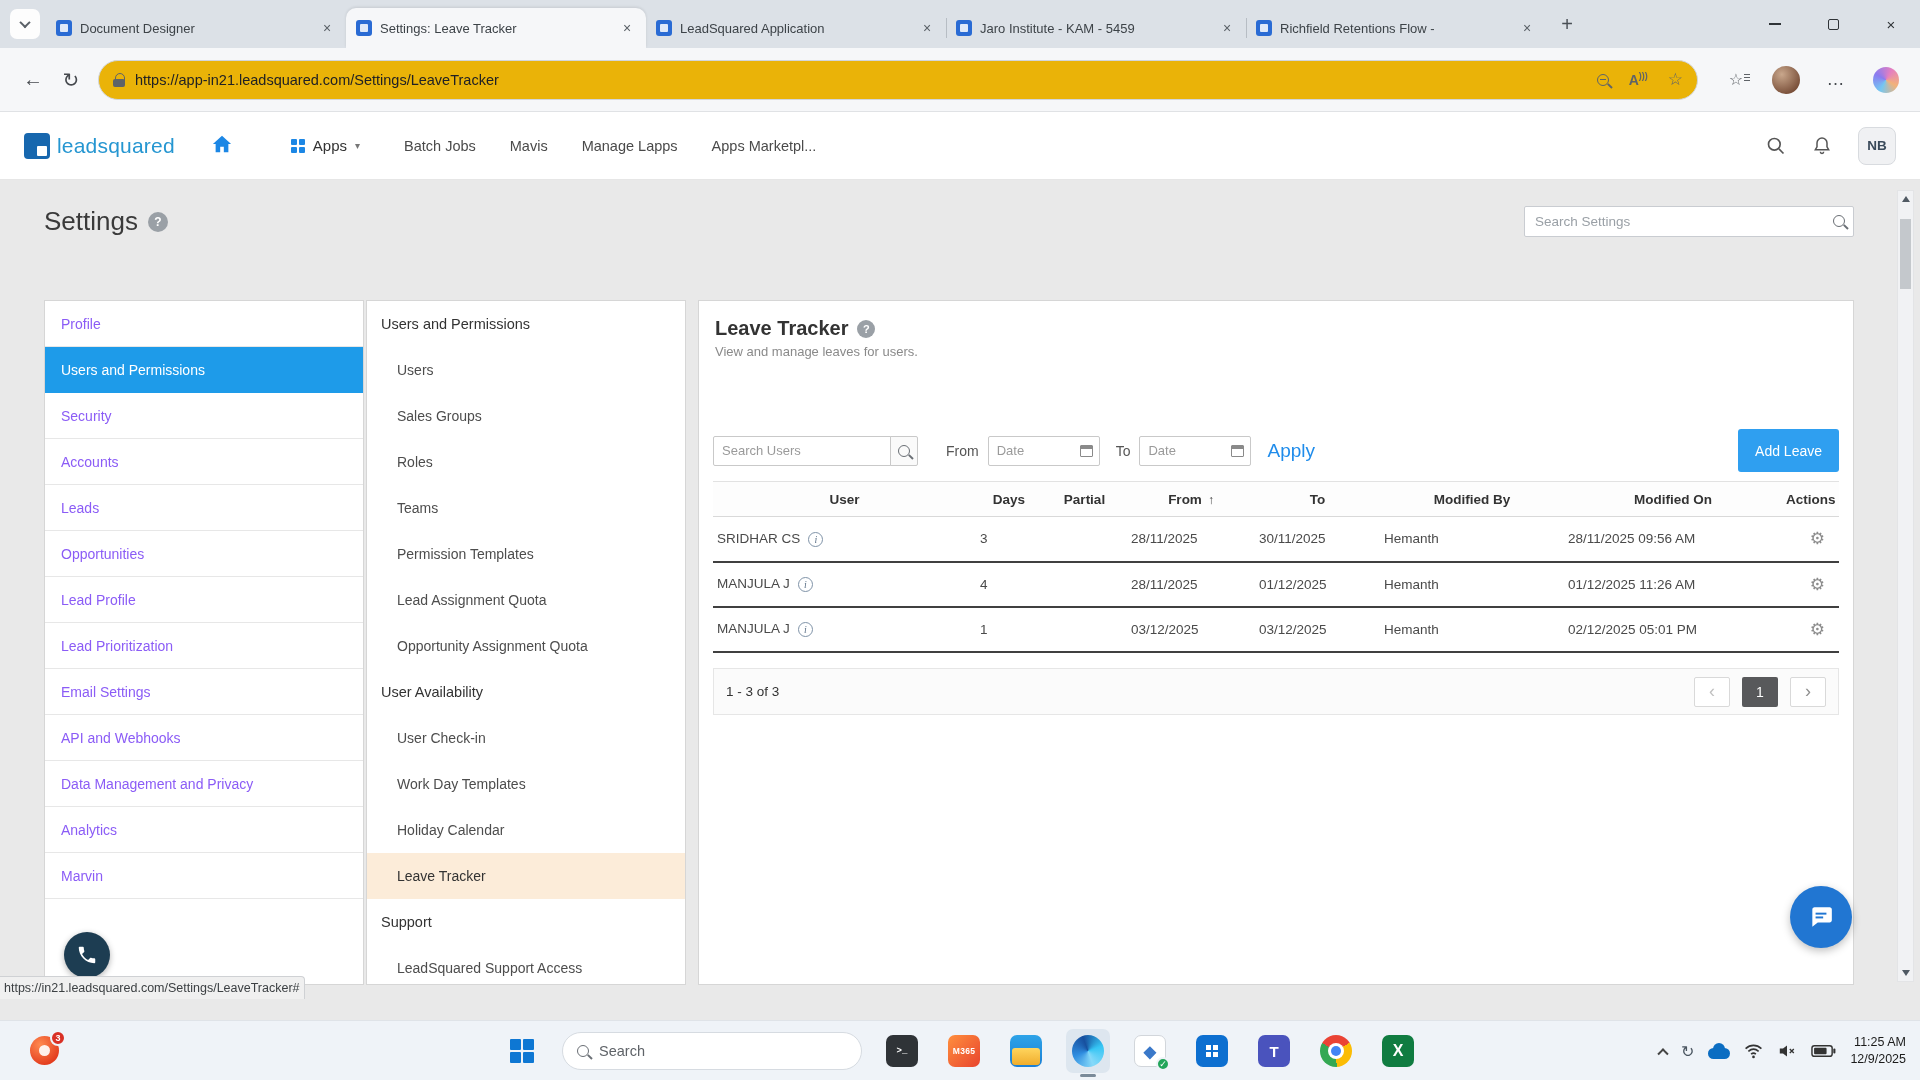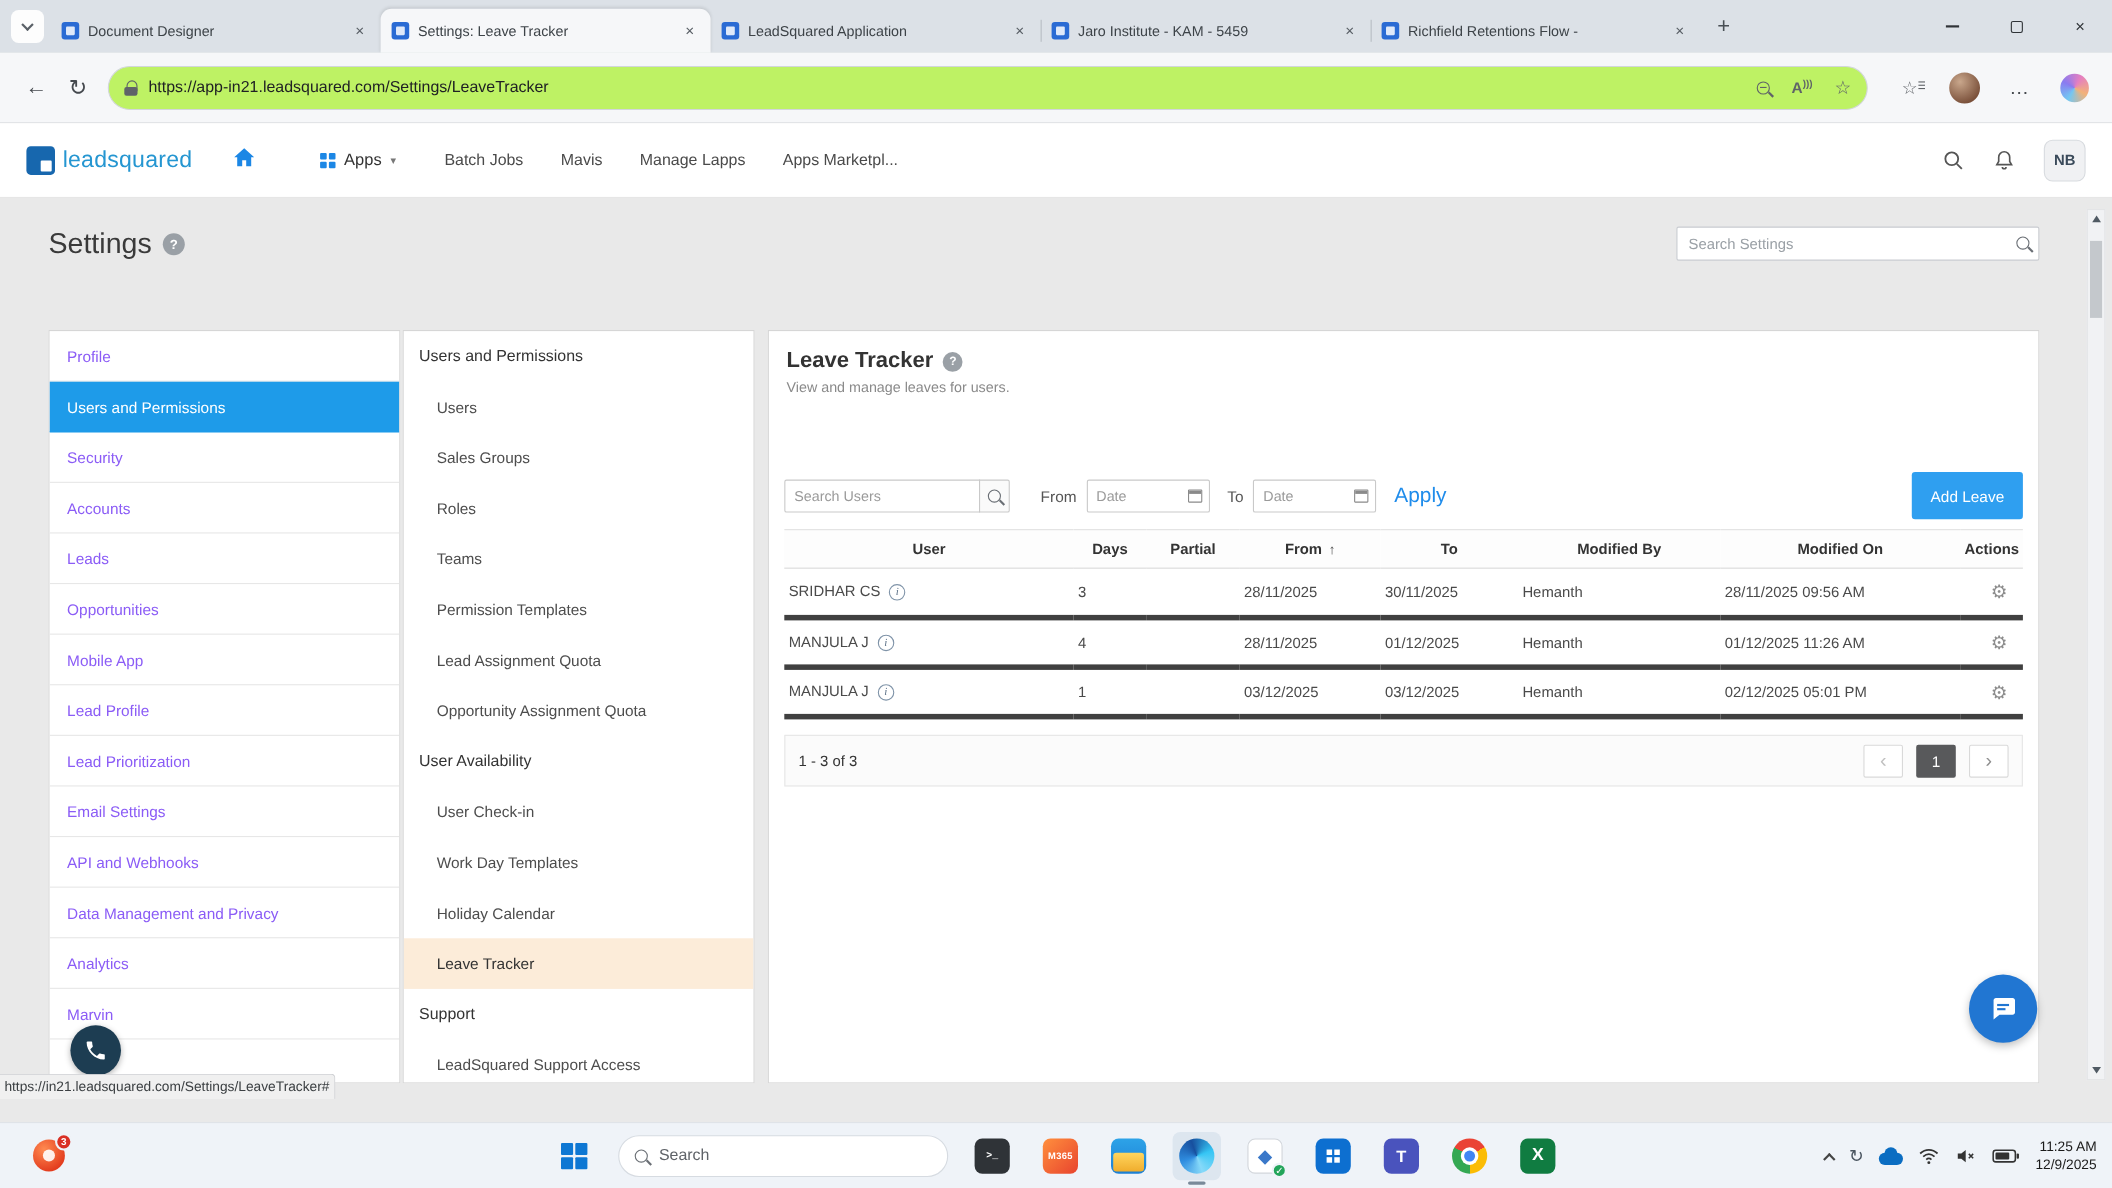--- a/index.html
+++ b/index.html
@@ -20,21 +20,21 @@
   .tab-close { width:18px; height:18px; border-radius:4px; color:#5a6067; font-size:14px; line-height:18px; text-align:center; flex:0 0 18px; }
   .newtab-btn { width:30px; height:30px; margin:0 0 9px 6px; display:flex; align-items:center; justify-content:center; color:#494f55; font-size:20px; border-radius:6px; }
   .win-controls { margin-left:auto; display:flex; height:48px; }
   .win-btn { width:58px; height:48px; display:flex; align-items:center; justify-content:center; color:#2f3337; font-size:15px; }
   .glyph-min { width:12px; height:1.5px; background:#2f3337; }
   .glyph-max { width:11px; height:11px; border:1.4px solid #2f3337; border-radius:2px; }
 
   
   .toolbar { position:absolute; top:48px; left:0; right:0; height:64px; background:#f6f7f9; border-bottom:1px solid #e0e2e5; display:flex; align-items:center; padding:0 14px; }
   .nav-btn { width:38px; height:38px; display:flex; align-items:center; justify-content:center; font-size:20px; color:#45494e; border-radius:50%; }
-  .url-pill { flex:1; height:40px; margin:0 10px 0 8px; background:#bef264; border:1px solid #d2d6db; border-radius:20px; display:flex; align-items:center; padding:0 14px; }
+  .url-pill { flex:1; height:40px; margin:0 10px 0 8px; background:#eab308; border:1px solid #d2d6db; border-radius:20px; display:flex; align-items:center; padding:0 14px; }
   .lock-ic { width:12px; height:14px; position:relative; margin-right:10px; }
   .lock-ic::before { content:''; position:absolute; top:0; left:2px; width:8px; height:8px; border:1.6px solid #5f6368; border-radius:5px 5px 0 0; }
   .lock-ic::after { content:''; position:absolute; bottom:0; left:0; width:12px; height:8px; background:#5f6368; border-radius:2px; }
   .url-text { font-size:14.5px; color:#202124; white-space:nowrap; overflow:hidden; flex:1; }
   .pill-icons { display:flex; align-items:center; gap:20px; margin-left:12px; }
   .mag { width:12px; height:12px; border:1.7px solid #5f6368; border-radius:50%; position:relative; }
   .mag::after { content:''; position:absolute; width:6px; height:1.7px; background:#5f6368; transform:rotate(45deg); right:-5px; bottom:-2px; }
   .mag.minus::before { content:''; position:absolute; width:6px; height:1.7px; background:#5f6368; top:4px; left:2px; }
   .read-aloud { font-size:14px; color:#5f6368; font-weight:bold; }
   .read-aloud small { font-size:9px; vertical-align:super; }
@@ -108,21 +108,21 @@
   .date-wrap input { width:112px; height:30px; border:1px solid #c9c9c9; border-radius:2px; padding:0 26px 0 8px; font-size:13px; font-family:inherit; color:#333; }
   .date-wrap input::placeholder { color:#9a9a9a; }
   .cal-ic { position:absolute; right:7px; top:9px; width:13px; height:12px; border:1px solid #8a8a8a; border-radius:1px; }
   .cal-ic::before { content:''; position:absolute; top:0; left:0; right:0; height:3px; background:#8a8a8a; }
   .apply-link { margin-left:16px; font-size:19px; color:#1f8ceb; }
   .add-leave { margin-left:auto; height:43px; padding:0 17px; background:#2f9ff0; color:#fff; font-size:14px; border:none; border-radius:3px; font-family:inherit; }
 
   .lv-table { position:absolute; top:180px; left:14px; right:14px; border-collapse:collapse; table-layout:fixed; width:calc(100% - 28px); }
   .lv-table th { height:35px; text-align:center; font-size:13.5px; font-weight:bold; color:#333; border-top:1px solid #e2e2e2; border-bottom:1px solid #d9d9d9; padding:0 4px; background:#fdfdfd; }
   .lv-table th.act-h { text-align:right; padding-right:10px; }
-  .lv-table td { height:45px; font-size:13.5px; color:#4a4a4a; border-bottom:5px solid #404040; padding:0 4px; white-space:nowrap; }
+  .lv-table td { height:45px; font-size:13.5px; color:#4a4a4a; border-bottom:2px solid #404040; padding:0 4px; white-space:nowrap; }
   .sort-arrow { margin-left:6px; font-size:12px; color:#444; }
   .info-ic { display:inline-flex; width:15px; height:15px; border:1px solid #7f93a8; border-radius:50%; color:#5f7389; font-size:10px; font-style:italic; font-family:"Liberation Serif", serif; align-items:center; justify-content:center; margin-left:8px; vertical-align:middle; }
   td.act { text-align:right; padding-right:14px; }
   .gear { font-size:17px; color:#8c8c8c; }
 
   .pagination { position:absolute; top:367px; left:14px; right:14px; height:47px; background:#fbfbfb; border:1px solid #e6e6e6; display:flex; align-items:center; padding:0 12px; }
   .pg-summary { font-size:13.5px; color:#333; }
   .pg-controls { margin-left:auto; display:flex; align-items:center; gap:12px; }
   .pg-btn { width:36px; height:30px; background:#fff; border:1px solid #d9d9d9; border-radius:2px; display:flex; align-items:center; justify-content:center; font-size:18px; color:#8f8f8f; }
   .pg-btn.prev { color:#c0c0c0; }
@@ -309,21 +309,20 @@
     </div>
 
     <div class="panels">
       <div class="panel panel-l1">
           <div class="sb-item">Profile</div>
           <div class="sb-item sel">Users and Permissions</div>
           <div class="sb-item">Security</div>
           <div class="sb-item">Accounts</div>
           <div class="sb-item">Leads</div>
           <div class="sb-item">Opportunities</div>
-          <div class="sb-item">Mobile App</div>
           <div class="sb-item">Lead Profile</div>
           <div class="sb-item">Lead Prioritization</div>
           <div class="sb-item">Email Settings</div>
           <div class="sb-item">API and Webhooks</div>
           <div class="sb-item">Data Management and Privacy</div>
           <div class="sb-item">Analytics</div>
           <div class="sb-item">Marvin</div>
         </div>
       <div class="panel panel-l2">
           <div class="ssb-head">Users and Permissions</div>

